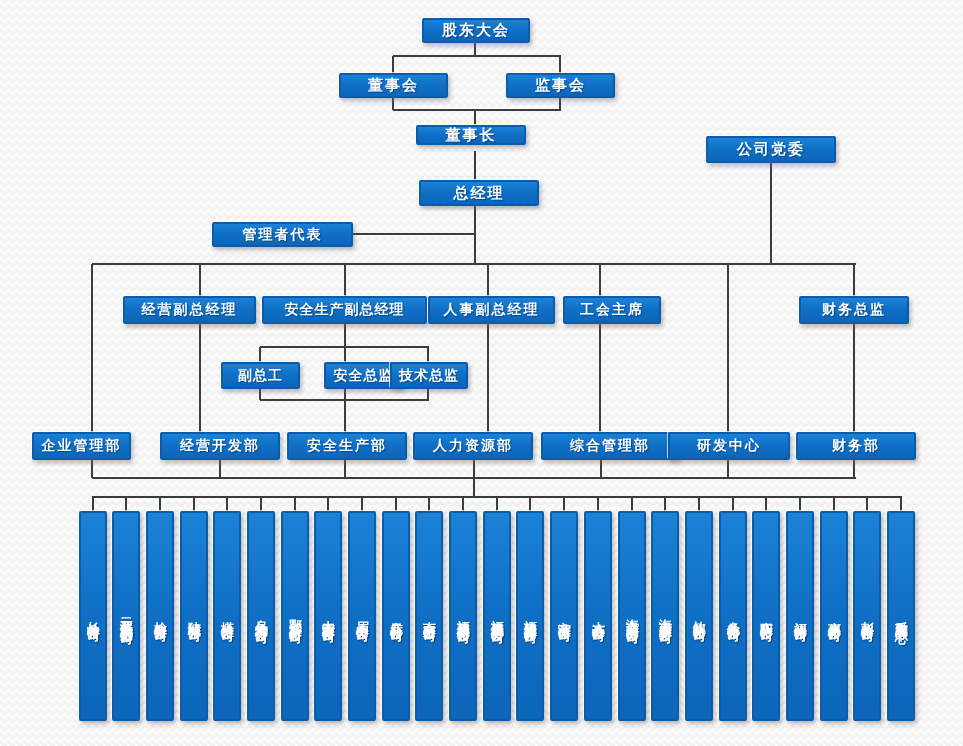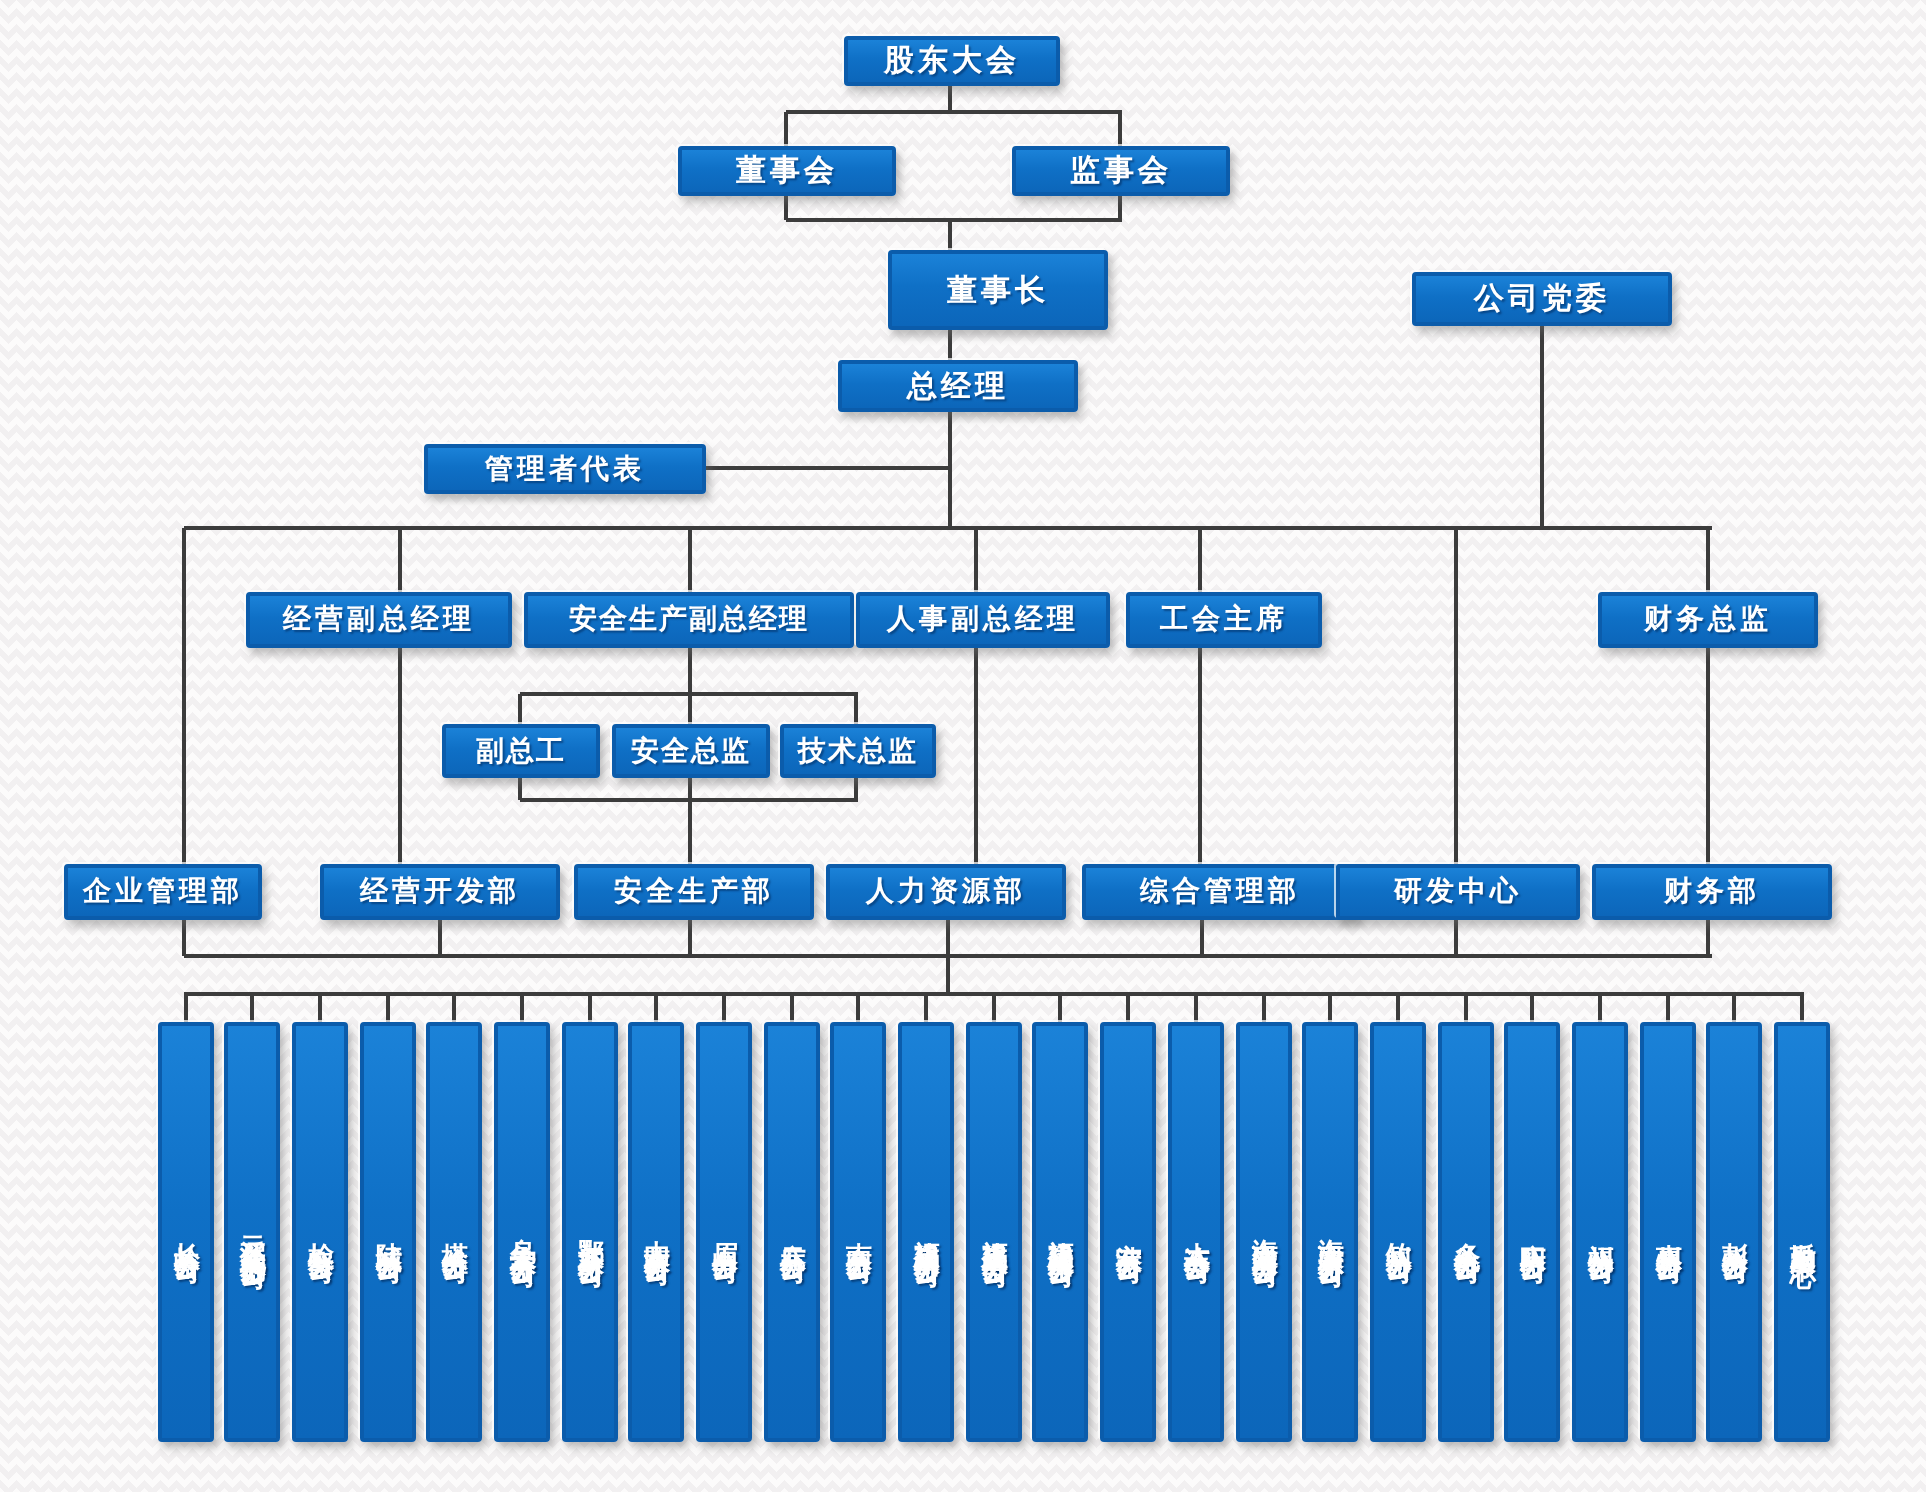--- a/index.html
+++ b/index.html
@@ -54,41 +54,41 @@
 <body>
 
 <div class="canvas">
 
   <div class="box top-level" style="left:422px;top:18px;width:108px;height:25px">股东大会</div>
 
   <div class="box top-level" style="left:339px;top:73px;width:109px;height:25px">董事会</div>
 
   <div class="box top-level" style="left:506px;top:73px;width:109px;height:25px">监事会</div>
 
-  <div class="box top-level" style="left:444px;top:125px;width:110px;height:40px">董事长</div>
+  <div class="box top-level" style="left:416px;top:125px;width:110px;height:20px">董事长</div>
 
   <div class="box top-level" style="left:419px;top:180px;width:120px;height:26px">总经理</div>
 
   <div class="box top-level" style="left:706px;top:136px;width:130px;height:27px">公司党委</div>
 
   <div class="box" style="left:212px;top:222px;width:141px;height:25px">管理者代表</div>
 
   <div class="box" style="left:123px;top:296px;width:133px;height:28px">经营副总经理</div>
 
   <div class="box" style="left:262px;top:296px;width:165px;height:28px;letter-spacing:1px">安全生产副总经理</div>
 
   <div class="box" style="left:428px;top:296px;width:127px;height:28px">人事副总经理</div>
 
   <div class="box" style="left:563px;top:296px;width:98px;height:28px">工会主席</div>
 
   <div class="box" style="left:799px;top:296px;width:110px;height:28px">财务总监</div>
 
   <div class="box" style="left:221px;top:362px;width:79px;height:27px;letter-spacing:1px">副总工</div>
 
-  <div class="box" style="left:306px;top:362px;width:79px;height:27px;letter-spacing:1px">安全总监</div>
+  <div class="box" style="left:324px;top:362px;width:79px;height:27px;letter-spacing:1px">安全总监</div>
 
   <div class="box" style="left:390px;top:362px;width:78px;height:27px;letter-spacing:1px">技术总监</div>
 
   <div class="box" style="left:32px;top:432px;width:99px;height:28px">企业管理部</div>
 
   <div class="box" style="left:160px;top:432px;width:120px;height:28px">经营开发部</div>
 
   <div class="box" style="left:287px;top:432px;width:120px;height:28px">安全生产部</div>
 
   <div class="box" style="left:413px;top:432px;width:120px;height:28px">人力资源部</div>

